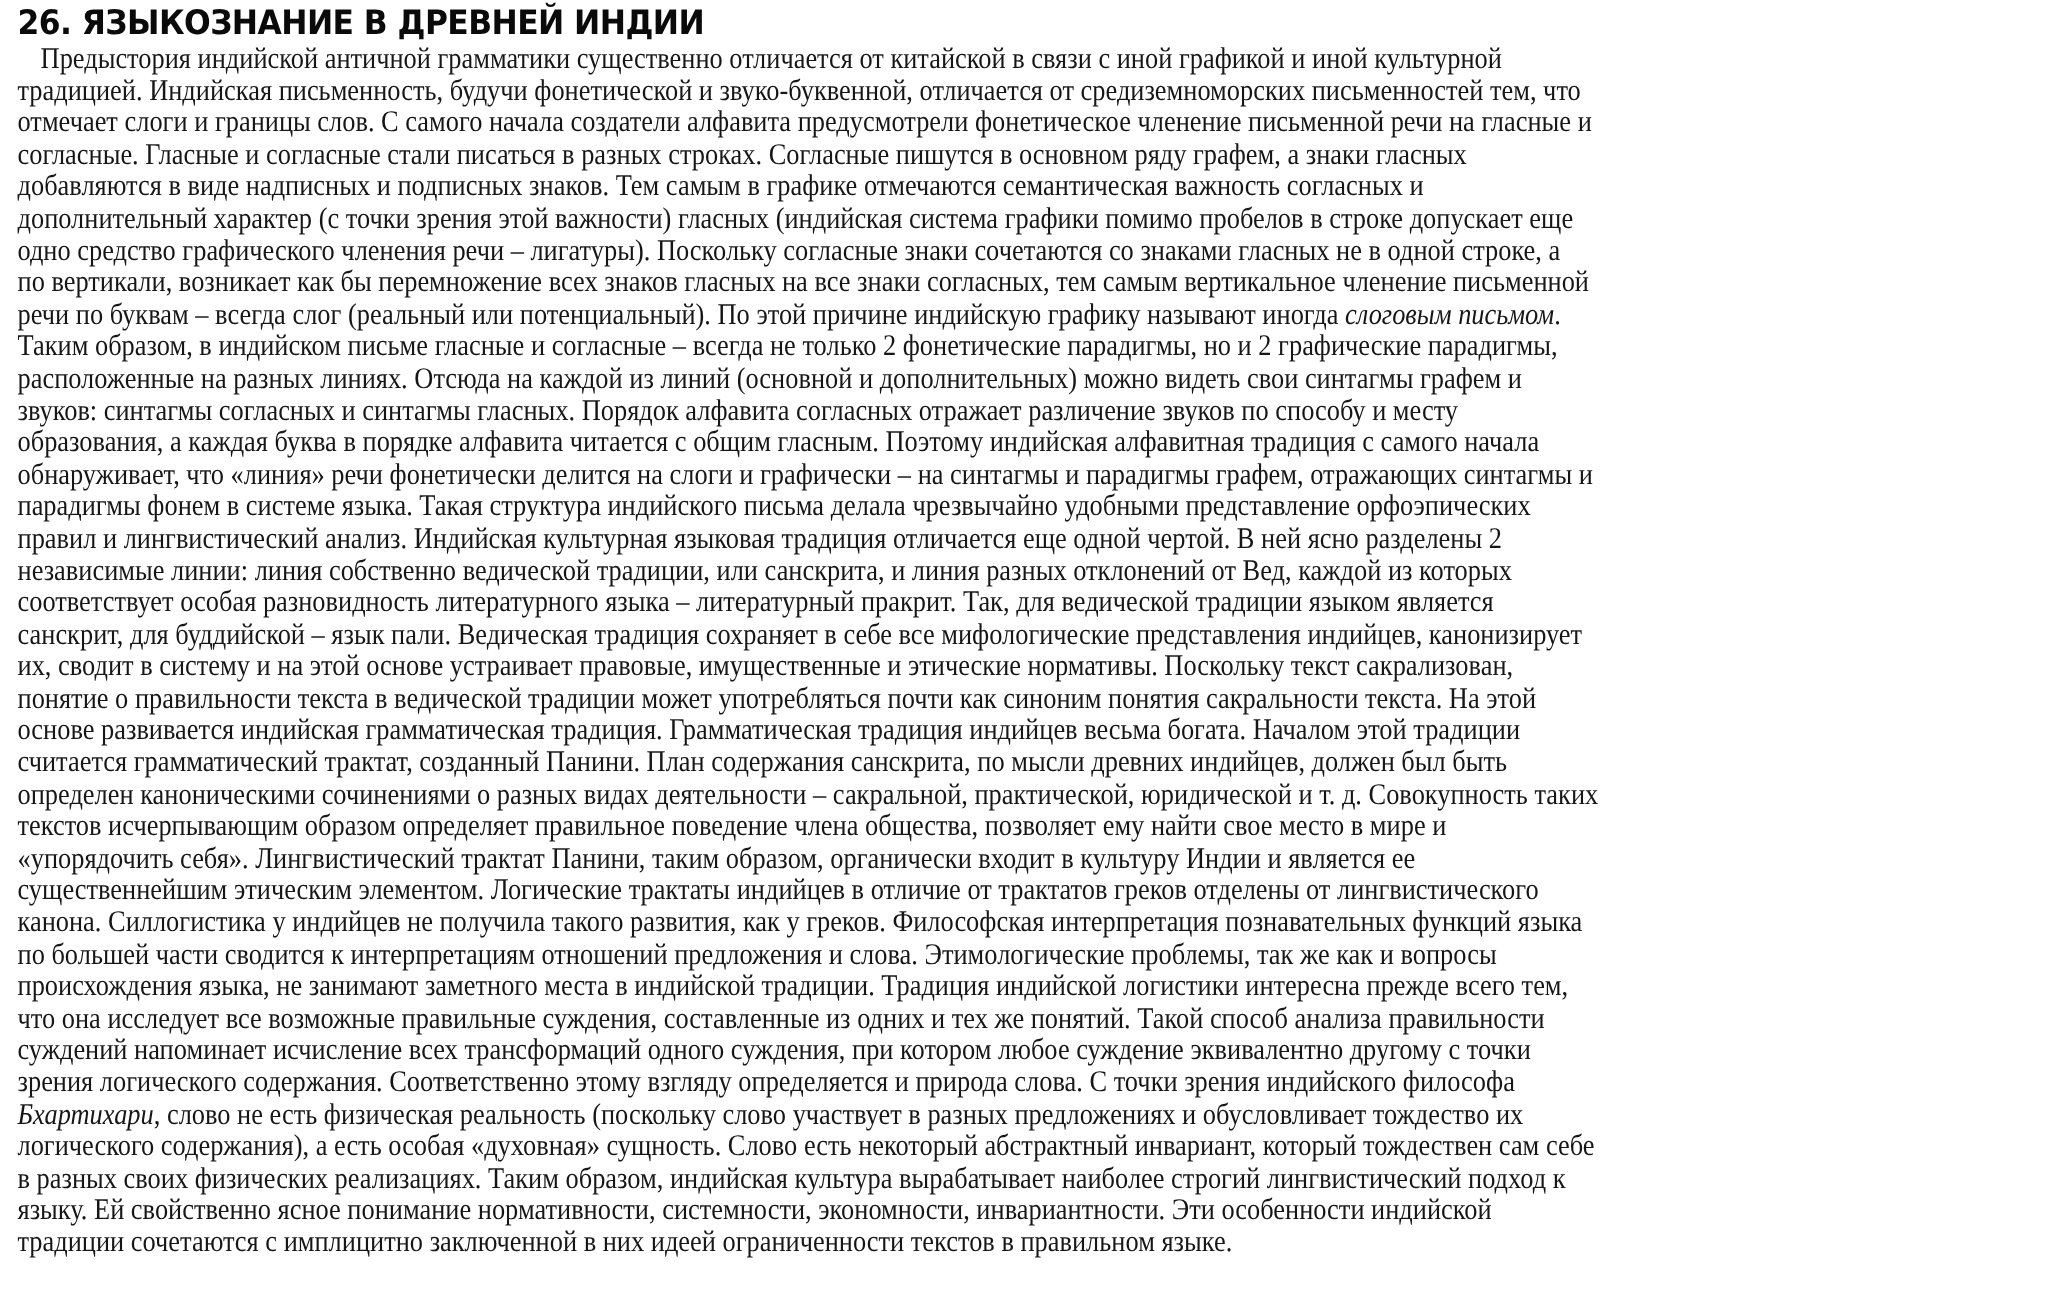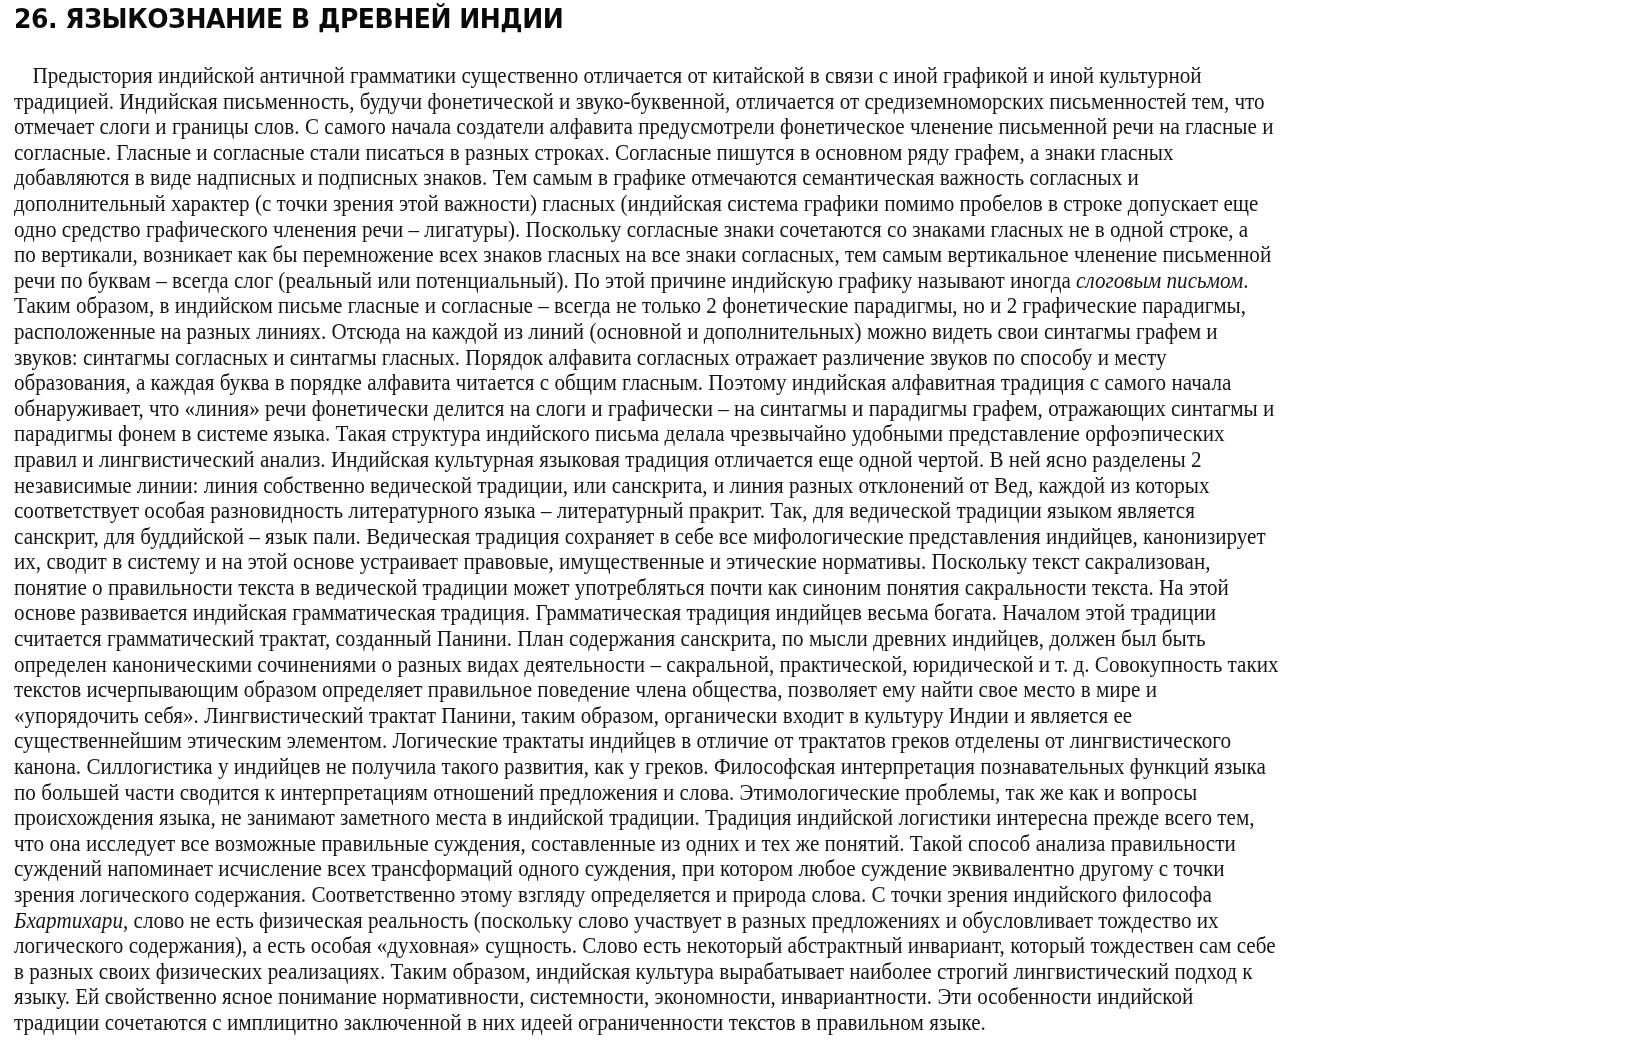--- a/index.html
+++ b/index.html
@@ -34,21 +34,20 @@
       white-space: nowrap;
       transform: scaleX(0.93);
       transform-origin: left top;
       color: #0a0a0a;
     }
     .body-text {
       position: absolute;
       left: 14px;
       top: 35px;
       width: 1630px;
-      margin-top: 28px;
     }
     .line {
       font-family: "Liberation Serif", serif;
       font-size: 24px;
       height: 25.6px;
       line-height: 25.6px;
       white-space: nowrap;
       transform: scaleX(0.88);
       transform-origin: left top;
       color: #161616;

